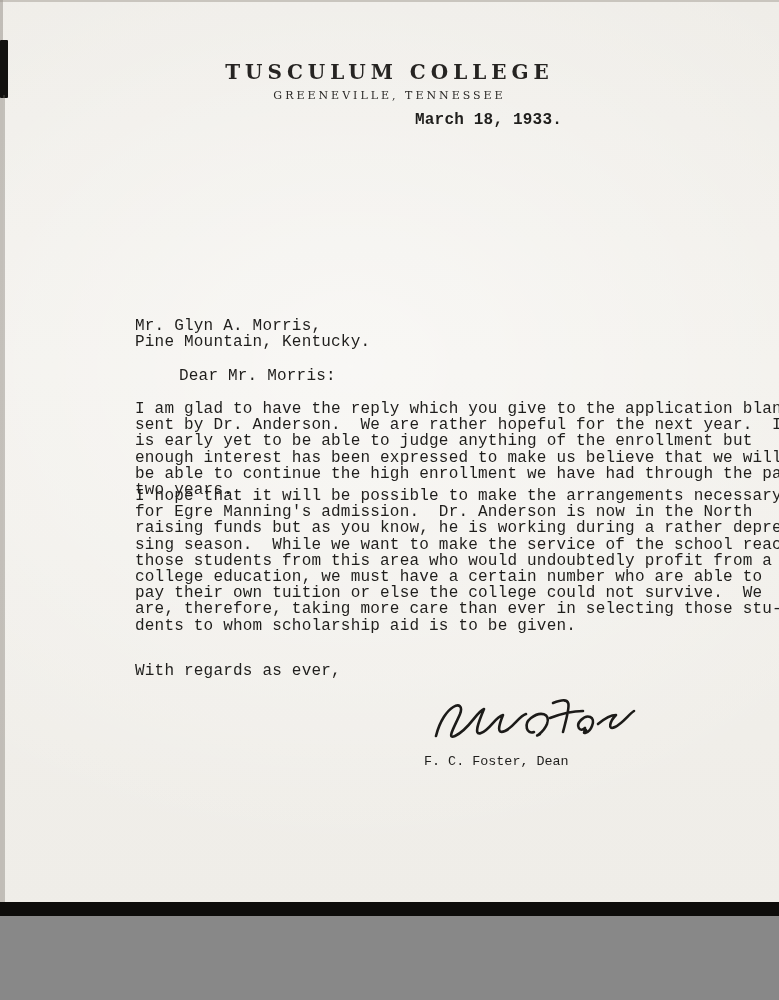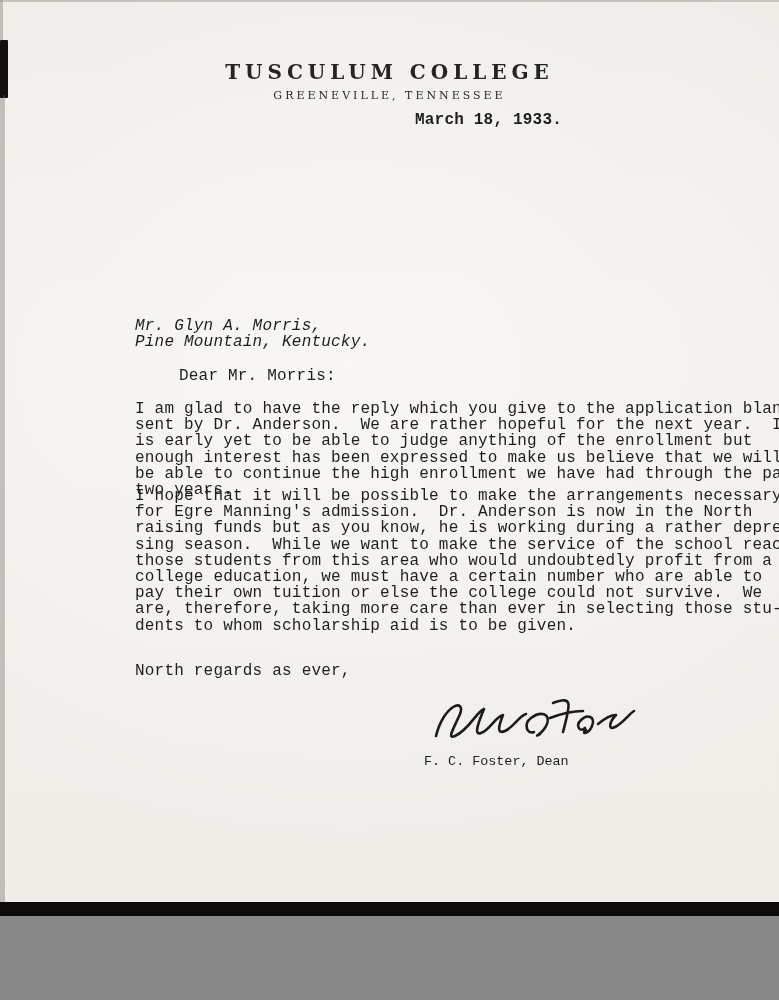--- a/index.html
+++ b/index.html
@@ -33,21 +33,21 @@
     margin-top:5px;
     font-family:"DejaVu Serif", serif;
     font-weight:normal;
     font-size:11px;
     letter-spacing:3px;
     color:#2b2927;
   }
   .date{position:absolute;left:415px;top:112px;font-size:13.4px;font-weight:bold;}
 
   .mono{font-size:16px;line-height:16.2px;letter-spacing:.2px;white-space:pre;}
-  .recipient{position:absolute;left:135px;top:318px;font-style:italic;}
+  .recipient{position:absolute;left:135px;top:318px;}
   .salutation{position:absolute;left:135px;top:368px;margin-left:44px;}
   .para1{position:absolute;left:135px;top:401px;}
   .para2{position:absolute;left:135px;top:488px;}
   .closing{position:absolute;left:135px;top:663px;}
 
   .sig-block{position:absolute;left:424px;top:692px;width:260px;}
   .valediction{font-size:13.4px;white-space:pre;}
   .signature{margin:2px 0 0 -2px;display:block;}
   .typed-name{font-size:13.4px;white-space:pre;margin-top:8px;}
 
@@ -94,21 +94,21 @@
   <div class="para2 mono">I hope that it will be possible to make the arrangements necessary
 for Egre Manning's admission.  Dr. Anderson is now in the North
 raising funds but as you know, he is working during a rather depres-
 sing season.  While we want to make the service of the school reach
 those students from this area who would undoubtedly profit from a
 college education, we must have a certain number who are able to
 pay their own tuition or else the college could not survive.  We
 are, therefore, taking more care than ever in selecting those stu-
 dents to whom scholarship aid is to be given.</div>
 
-  <div class="closing mono">North regards as ever,</div>
+  <div class="closing mono">With regards as ever,</div>
 
   <div class="sig-block">
     <svg class="signature" width="215" height="52" viewBox="0 0 215 52" aria-hidden="true">
       <g fill="none" stroke="#1c1b19" stroke-width="2.6" stroke-linecap="round" stroke-linejoin="round">
         <path d="M14 42 C 22 10, 44 4, 38 20 C 33 32, 24 46, 33 42 C 48 35, 54 18, 62 15 C 57 27, 51 42, 59 39 C 68 36, 73 23, 81 21 C 77 31, 74 41, 83 37 C 92 33, 97 22, 104 20"></path>
         <path d="M112 38 C 105 41, 101 30, 109 24 C 118 17, 129 19, 125 30 C 121 40, 110 44, 118 40"></path>
         <path d="M131 9 C 152 1, 148 11, 141 38 M128 24 C 141 19, 152 17, 161 17"></path>
         <path d="M163 34 C 158 39, 153 32, 159 26 C 165 20, 174 22, 170 32 C 167 40, 158 41, 164 36"></path>
         <path d="M176 30 C 182 25, 188 21, 194 21 C 188 27, 185 37, 193 33 C 201 29, 207 20, 212 17"></path>
       </g>

